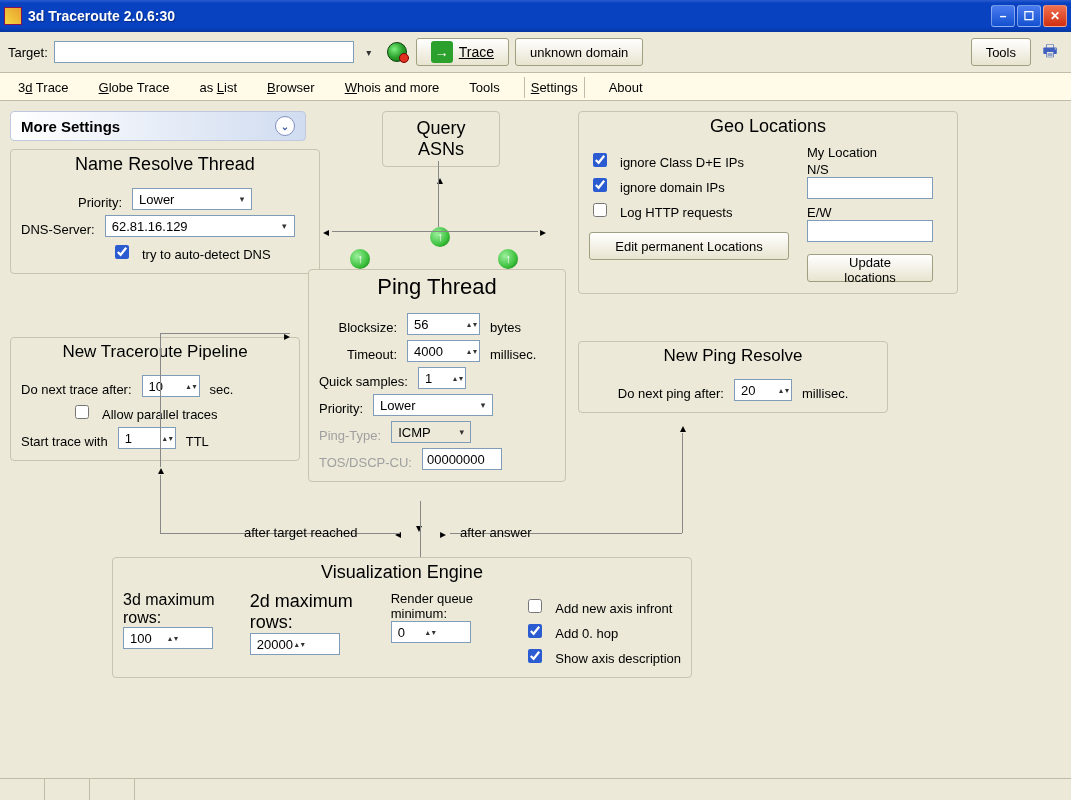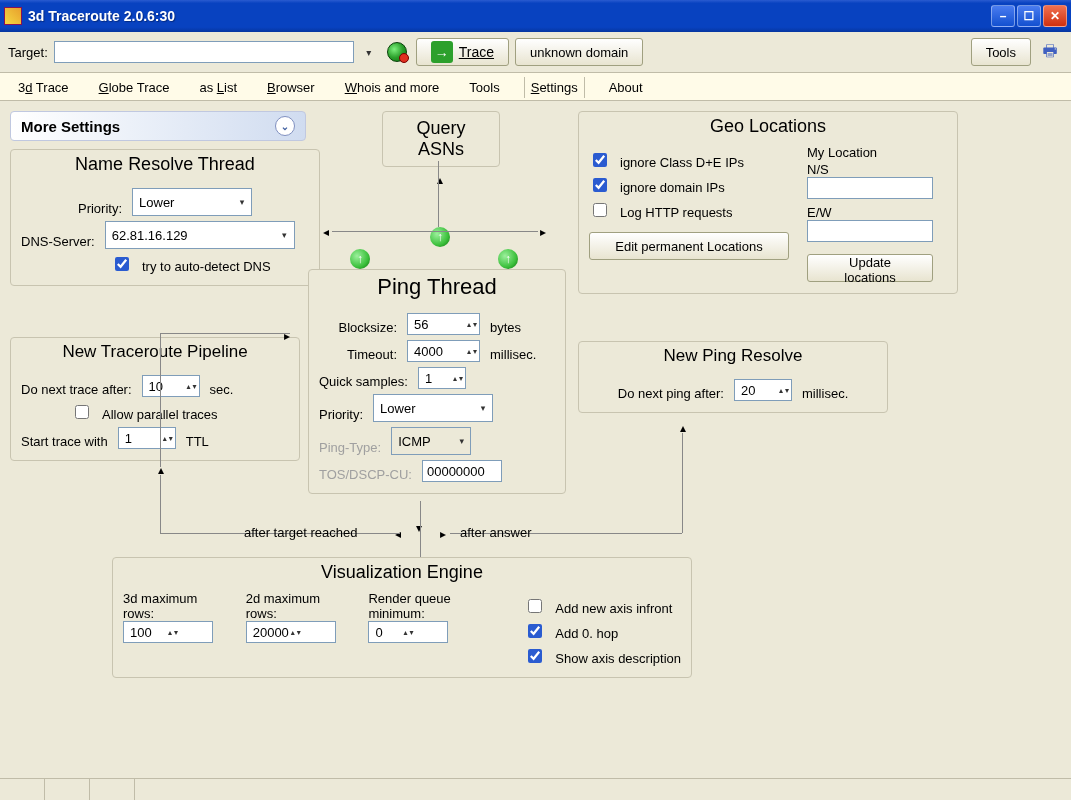--- a/index.html
+++ b/index.html
@@ -157,21 +157,21 @@
 .p-trace-pipe { left: 10px; top: 236px; width: 290px; }
 .p-ping-thread { left: 308px; top: 168px; width: 258px; }
 .p-ping-pipe { left: 578px; top: 240px; width: 310px; }
 .p-viz { left: 112px; top: 456px; width: 580px; }
 
 .row { display: flex; align-items: flex-end; gap: 10px; margin: 5px 0; font-size: 13px; }
 .row label { white-space: nowrap; }
 .combo {
   display: inline-flex; align-items: center;
   border: 1px solid #7f9db9; background: #fff;
-  height: 28px; padding: 0 2px 0 4px;
+  height: 22px; padding: 0 2px 0 4px;
 }
 .combo input { border: none; outline: none; font-size: 13px; width: 100%; font-family: inherit; }
 .combo .tri { width: 16px; text-align: center; font-size: 9px; color: #333; }
 .spinner {
   display: inline-flex; align-items: center;
   border: 1px solid #7f9db9; background: #fff;
   height: 22px; padding: 0 2px 0 4px;
 }
 .spinner input { border: none; outline: none; font-size: 13px; width: 40px; font-family: inherit; }
 .spinner .updn { display: flex; flex-direction: row; gap: 2px; font-size: 8px; color: #333; }
@@ -426,31 +426,31 @@
           </div>
         <span>millisec.</span>
       </div>
     </div>
   </div>
 
   <div class="panel p-viz">
     <div class="panel-title">Visualization Engine</div>
     <div class="panel-body" style="display:flex;gap:14px;align-items:flex-start;">
       <div>
-        <div style="font-size:13px;">3d maximum rows:</div>
+        <div style="font-size:16px;">3d maximum rows:</div>
         <div class="spinner" style="width:90px;">
             <input value="100" style="">
             <span class="updn">
               <span>▴</span>
               <span>▾</span>
             </span>
           </div>
       </div>
       <div>
-        <div style="font-size:13px;">2d maximum rows:</div>
+        <div style="font-size:18px;">2d maximum rows:</div>
         <div class="spinner" style="width:90px;">
             <input value="20000" style="">
             <span class="updn">
               <span>▴</span>
               <span>▾</span>
             </span>
           </div>
       </div>
       <div>
         <div style="font-size:13px;">Render queue minimum:</div>

